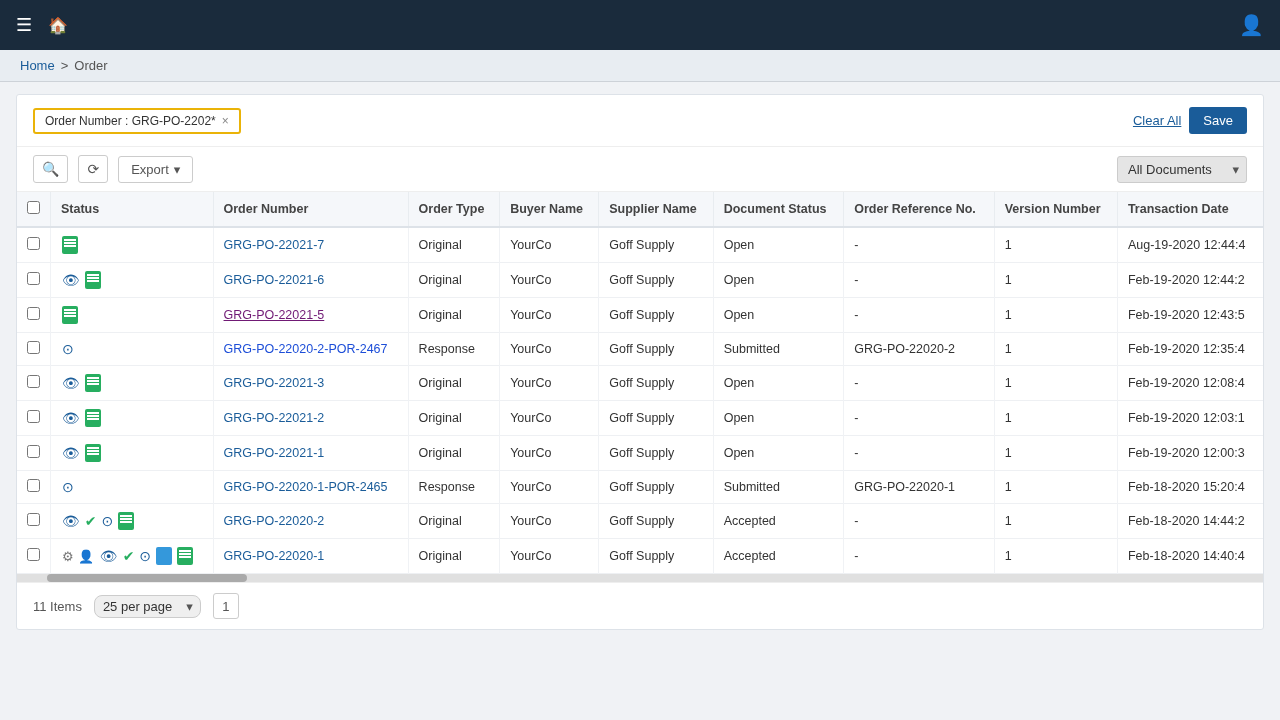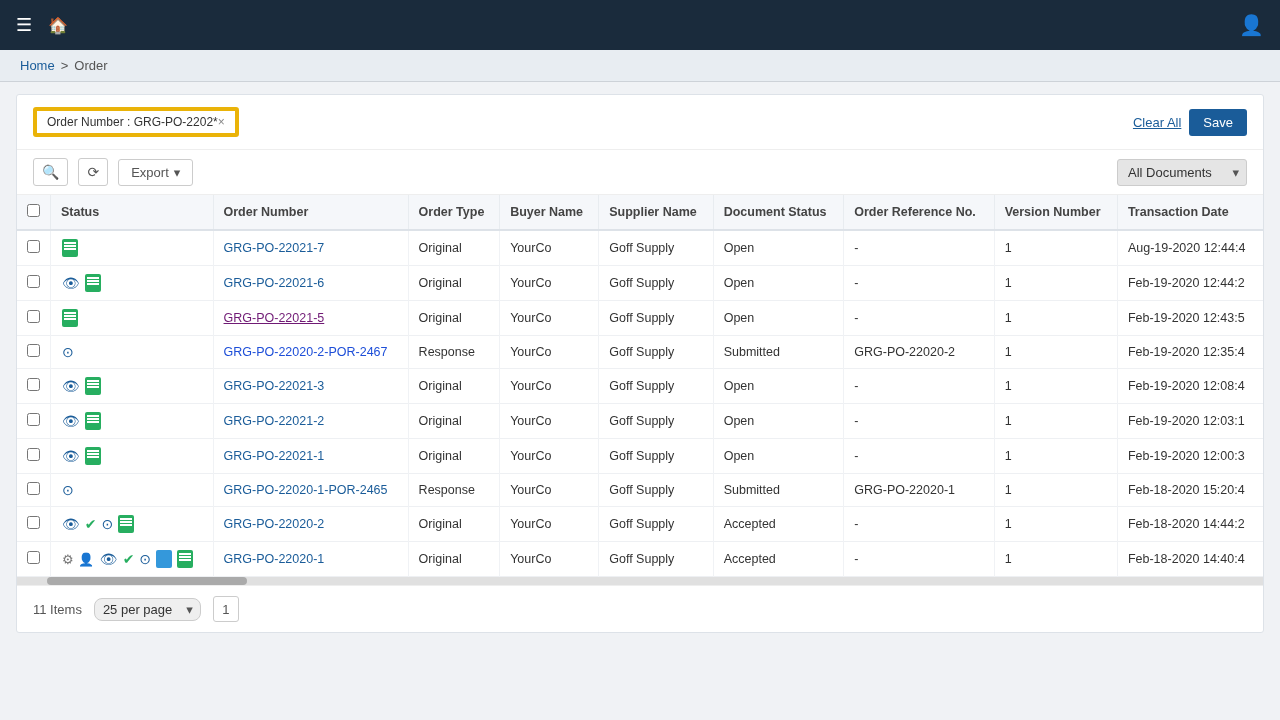--- a/index.html
+++ b/index.html
@@ -87,26 +87,26 @@
     }
     .filter-bar .left {
       display: flex;
       align-items: center;
       gap: 8px;
     }
     .filter-tag {
       display: flex;
       align-items: center;
       background: #fff;
-      border: 4px solid #eab308;
+      border: 2px solid #eab308;
       border-radius: 3px;
       padding: 4px 10px;
       font-size: 12px;
       color: #333;
-      gap: 0;
+      gap: 6px;
     }
     .filter-tag .close-x {
       color: #888;
       cursor: pointer;
       font-size: 12px;
     }
     .filter-bar .right {
       display: flex;
       align-items: center;
       gap: 8px;

